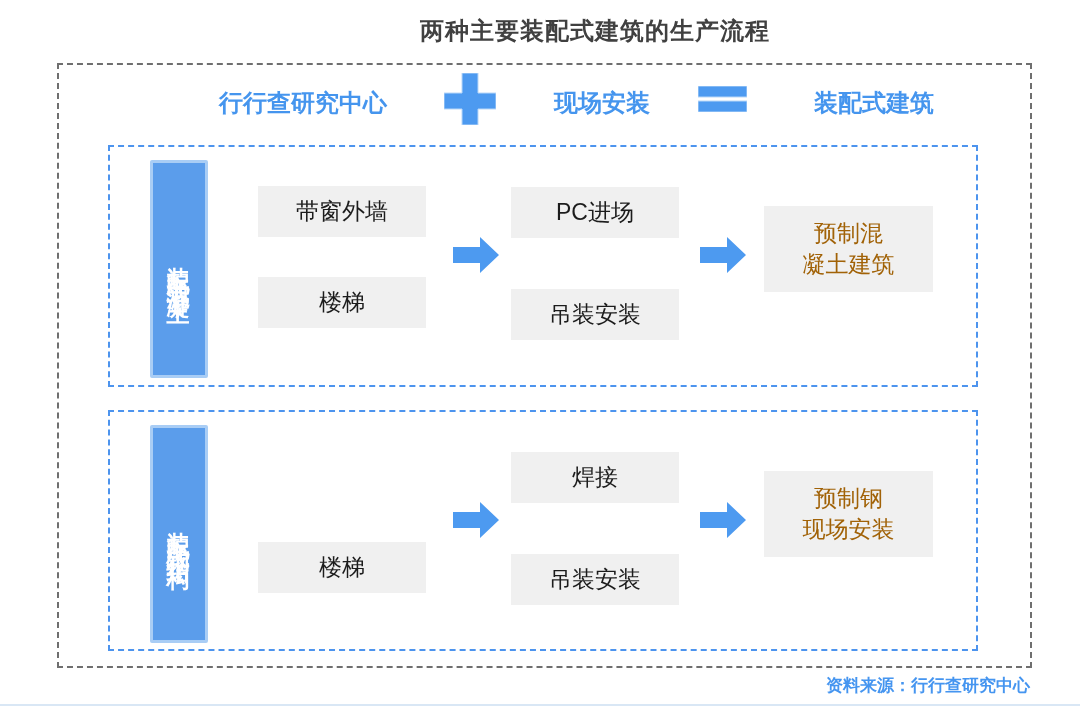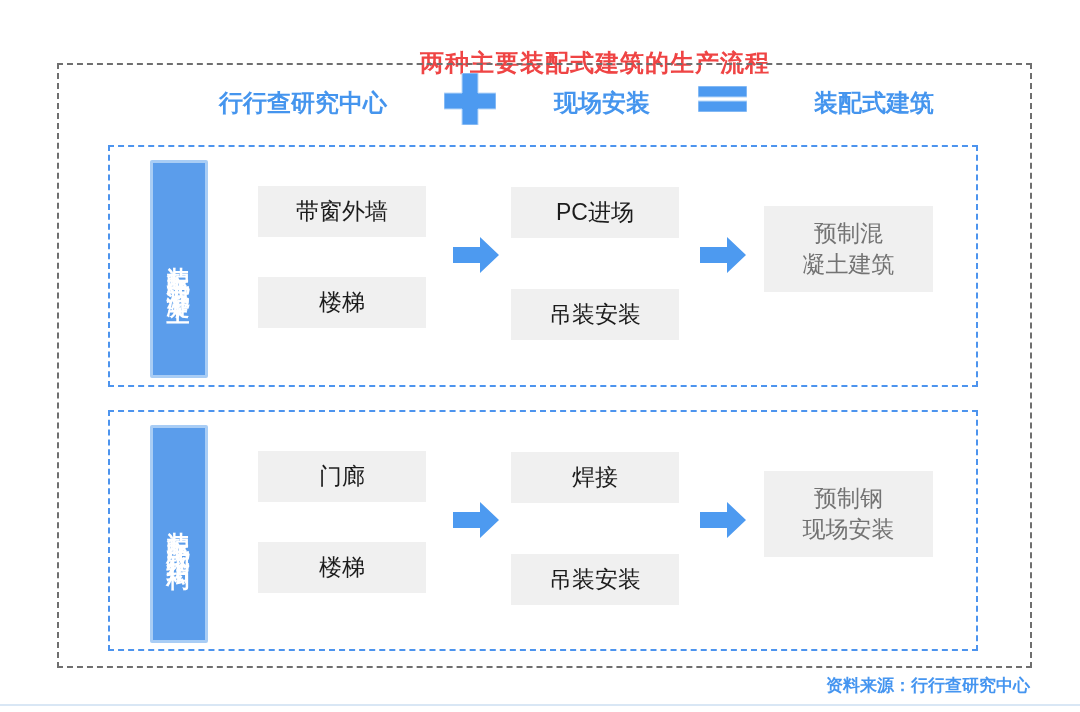--- a/index.html
+++ b/index.html
@@ -2,23 +2,22 @@
 <html><head>
 <meta charset="utf-8">
 <style>
   html,body { margin:0; padding:0; background:#ffffff; }
   .page {
     position:relative; width:1080px; height:712px; background:#ffffff;
     font-family:"Liberation Sans","DejaVu Sans",sans-serif; overflow:hidden;
   }
   .title {
     position:absolute; left:110px; top:15px; width:970px;
-    text-align:center; font-size:24px; font-weight:bold; color:#ef4444;
+    text-align:center; font-size:24px; font-weight:bold; color:#404040;
     letter-spacing:1px;
-    margin-top:32px;
   }
   .outer {
     position:absolute; left:57px; top:63px; width:975px; height:605px;
     border:2px dashed #6f6f6f; box-sizing:border-box;
   }
   .hdr-label {
     position:absolute; top:22px; transform:translateX(-50%);
     font-size:24px; font-weight:bold; color:#4595EE; white-space:nowrap;
   }
   .plus-wrap   { position:absolute; left:385px; top:8px; width:52px; height:52px; }
@@ -49,21 +48,21 @@
   .f2 { left:148px; top:130px; }
   .s1 { left:401px; top:40px; }
   .s2 { left:401px; top:142px; }
   .arrow { position:absolute; width:46px; height:36px; }
   .a1 { left:343px; top:90px; }
   .a2 { left:590px; top:90px; }
   .result {
     position:absolute; left:654px; top:59px; width:169px; height:86px;
     background:#F0F0F0; display:flex; flex-direction:column;
     align-items:center; justify-content:center;
-    font-size:23px; color:#737373; line-height:1.35; text-align:center;
+    font-size:23px; color:#a16207; line-height:1.35; text-align:center;
   }
   .source {
     position:absolute; right:50px; top:674px;
     font-size:17px; font-weight:bold; color:#4595F0; white-space:nowrap;
   }
   .bottom-line {
     position:absolute; left:0; top:704px; width:1080px; height:2px;
     background:#D9E7F5;
   }
 </style>
@@ -112,21 +111,20 @@
       <div class="result">
         <div>预制混</div>
         <div>凝土建筑</div>
       </div>
     </div>
 
     <div class="sec sec-2">
       <div class="bar">
         <span>装配式钢结构</span>
       </div>
-      <div class="gbox f1">门廊</div>
       <div class="gbox f2">楼梯</div>
       <span class="arrow a1">
         <svg width="46" height="36" viewBox="0 0 46 36">
             <polygon points="0,10 27,10 27,0 46,18 27,36 27,26 0,26" fill="#4D9AF0"></polygon>
           </svg>
       </span>
       <div class="gbox s1">焊接</div>
       <div class="gbox s2">吊装安装</div>
       <span class="arrow a2">
         <svg width="46" height="36" viewBox="0 0 46 36">

